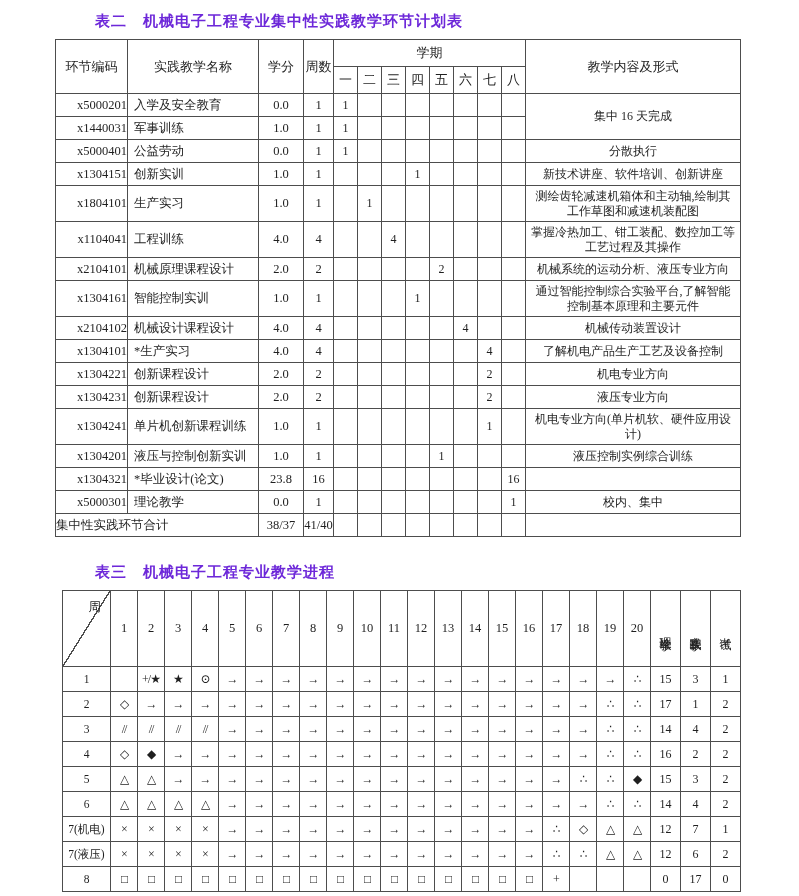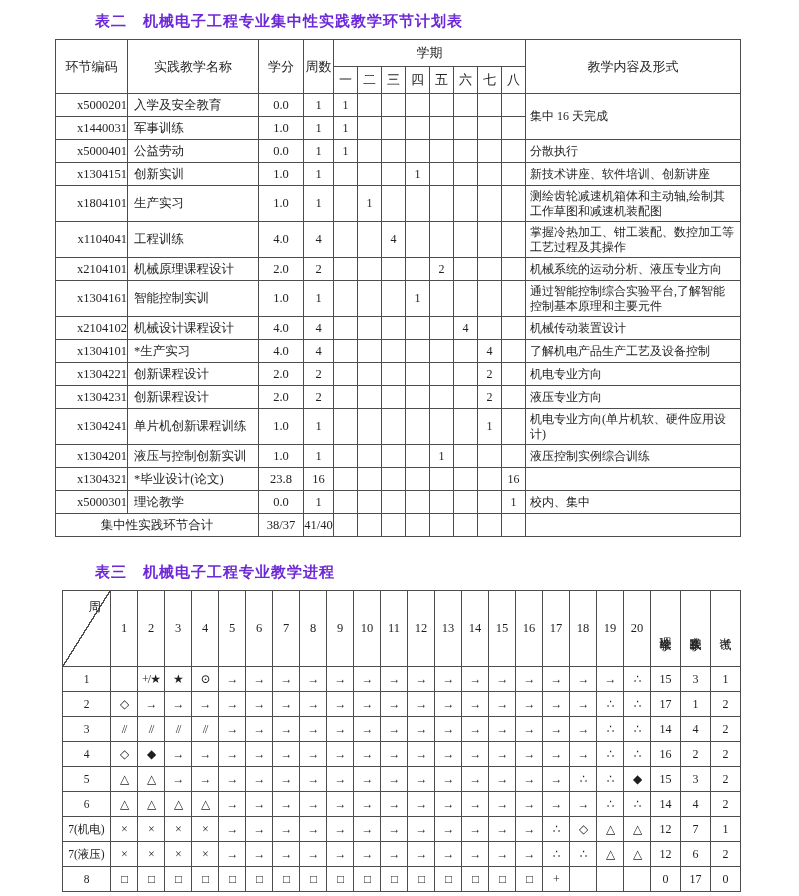--- a/index.html
+++ b/index.html
@@ -22,22 +22,22 @@
   .t2 { margin-left:55px; width:685px; font-size:12.5px; }
   .t2 th { font-size:13px; text-align:center; }
   .t2 .hrow1 td, .t2 .hrow1 th { height:27px; }
   .t2 .hrow2 td, .t2 .hrow2 th { height:27px; }
   .t2 tbody td { height:23px; }
   .t2 tr.tall td { height:36px; }
   .t2 .c-code { text-align:right; padding-left:5px; font-family:"Liberation Serif","DejaVu Serif",serif; }
   .t2 .c-name { text-align:left; padding-left:6px; }
   .t2 .c-num  { text-align:center; }
   .t2 .c-sem  { text-align:center; font-size:12px; }
-  .t2 .c-content { text-align:left; padding:1px 4px; font-size:12px; line-height:1.25; }
-  .t2 .c-total-label { text-align:center; }
+  .t2 .c-content { text-align:center; padding:1px 4px; font-size:12px; line-height:1.25; }
+  .t2 .c-total-label { }
 
   
   .t3 { margin:6px 0 0 62px; width:678px; font-size:12px; }
   .t3 th { height:76px; text-align:center; vertical-align:middle; font-size:12.5px; }
   .t3 tbody td { height:25px; text-align:center; }
   .t3 .c-label { font-size:11.5px; }
   .t3 .c-sym { font-size:12px; letter-spacing:-1px; }
   .t3 .vert {
     writing-mode:vertical-rl; text-orientation:upright;
     font-size:12px; line-height:1; margin:0 auto; letter-spacing:1px;

